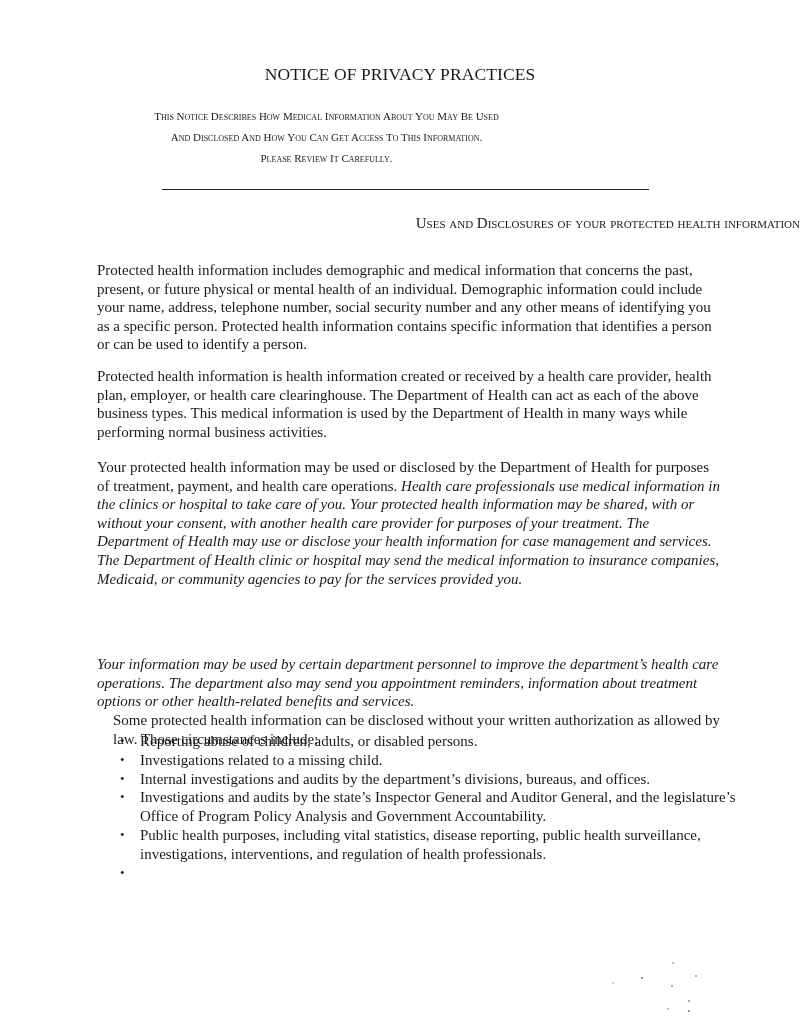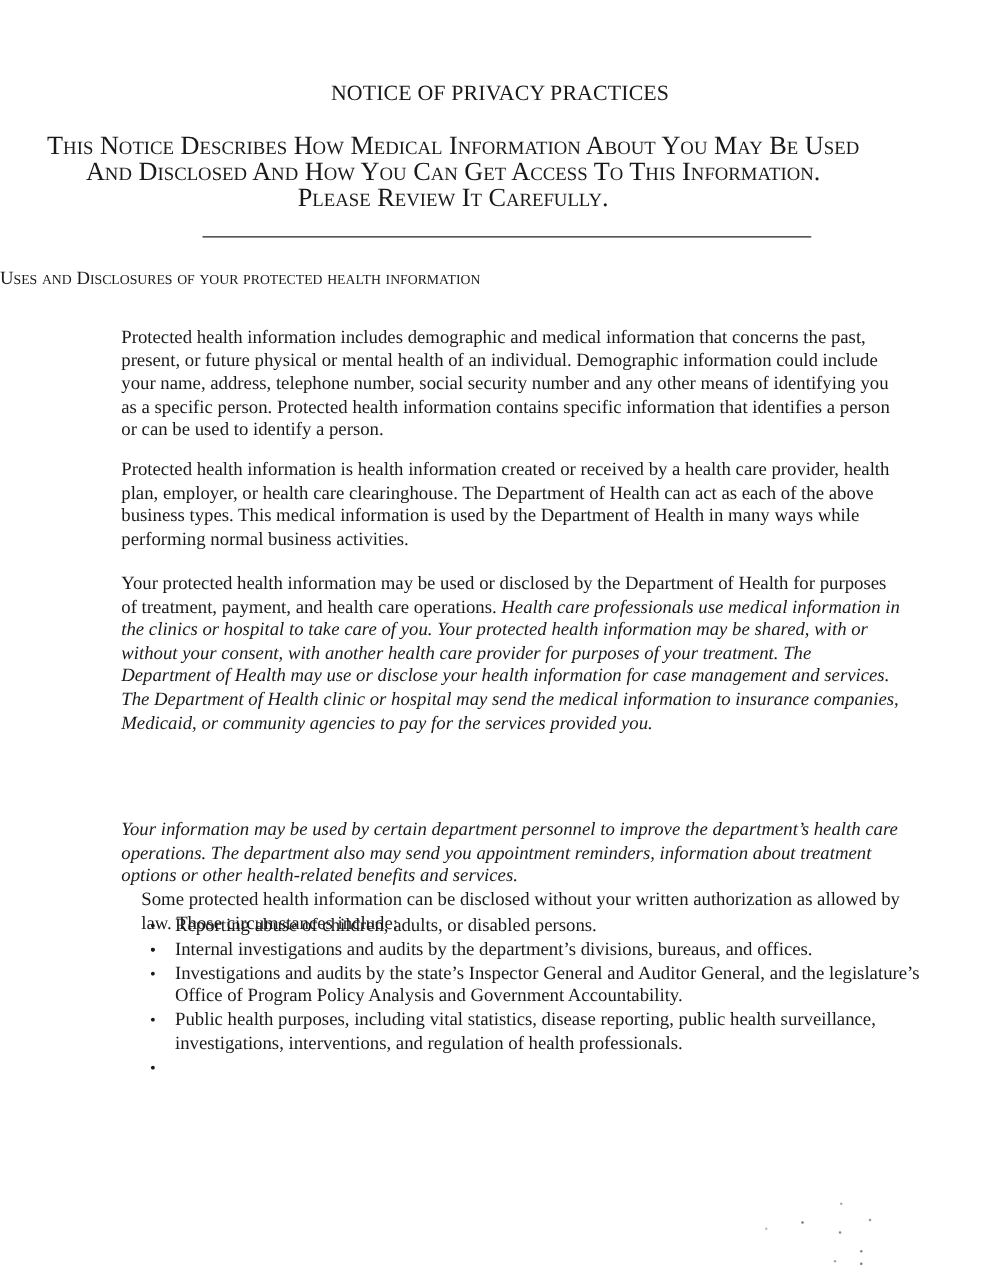--- a/index.html
+++ b/index.html
@@ -6,28 +6,28 @@
   body {
     width: 800px; height: 1024px; background: #ffffff; position: relative; overflow: hidden;
     font-family: "Liberation Serif", "DejaVu Serif", serif; color: #1a1a1a;
   }
   .title {
     position: absolute; top: 64px; left: 0; width: 800px; text-align: center;
     font-size: 17.5px; letter-spacing: 0.1px; font-family: Liberation Serif, serif;
   }
   .subtitle {
     position: absolute; top: 106px; left: 0; width: 653px; text-align: center;
-    font-size: 21px; line-height: 21px; font-variant: small-caps; margin-left: 36px;
+    font-size: 11px; line-height: 21px; font-variant: small-caps;
   }
   .rule {
     position: absolute; top: 189px; left: 162px; width: 487px; height: 0;
     border-top: 1.2px solid #222;
   }
   .section-heading {
-    position: absolute; top: 215px; left: 0; width: 800px; text-align: left;
+    position: absolute; top: 215px; left: 0; width: 800px; text-align: right;
     font-size: 15px; font-variant: small-caps;
   }
   .para {
     position: absolute; left: 97px; width: 625px; font-size: 15px; line-height: 18.6px;
   }
   .para .it { font-style: italic; }
   .p1 { top: 261px; }
   .p2 { top: 367px; }
   .p3 { top: 458px; }
   .p4 { top: 655px; font-style: italic; }
@@ -64,21 +64,21 @@
   <p class="para p2" style="margin:0">Protected health information is health information created or received by a health care provider, health plan, employer, or health care clearinghouse.  The Department of Health can act as each of the above business types.  This medical information is used by the Department of Health in many ways while performing normal business activities.</p>
 
   <p class="para p3" style="margin:0"><span>Your protected health information may be used or disclosed by the Department of Health for purposes of treatment, payment, and health care operations.  </span><span class="it">Health care professionals use medical information in the clinics or hospital to take care of you. Your protected health information may be shared, with or without your consent, with another health care provider for purposes of your treatment.   The Department of Health may use or disclose your health information for case management and services.  The Department of Health clinic or hospital may send the medical information to insurance companies, Medicaid, or community agencies to pay for the services provided you.</span></p>
 
   <p class="para p4" style="margin:0">Your information may be used by certain department personnel to improve the department’s health care operations.  The department also may send you appointment reminders, information about treatment options or other health-related benefits and services.</p>
 
   <p class="para p5" style="margin:16px">Some protected health information can be disclosed without your written authorization as allowed by law.  Those circumstances include:</p>
 
   <ul class="bullets">
     <li><span class="dot">•</span><span>Reporting abuse of children, adults, or disabled persons.</span></li>
-    <li><span class="dot">•</span></li>
+    <li><span class="dot">•</span><span>Investigations related to a missing child.</span></li>
     <li><span class="dot">•</span><span>Internal investigations and audits by the department’s divisions, bureaus, and offices.</span></li>
     <li><span class="dot">•</span><span>Investigations and audits by the state’s Inspector General and Auditor General, and the legislature’s Office of Program Policy Analysis and Government Accountability.</span></li>
     <li><span class="dot">•</span><span>Public health purposes, including vital statistics, disease reporting, public health surveillance, investigations, interventions, and regulation of health professionals.</span></li>
     <li><span class="dot">•</span></li>
   </ul>
 
   <div>
     <span class="speck" style="left:641px;top:977px;"></span>
     <span class="speck" style="left:672px;top:962px;background:#aaa;"></span>
     <span class="speck" style="left:695px;top:975px;background:#999;"></span>

